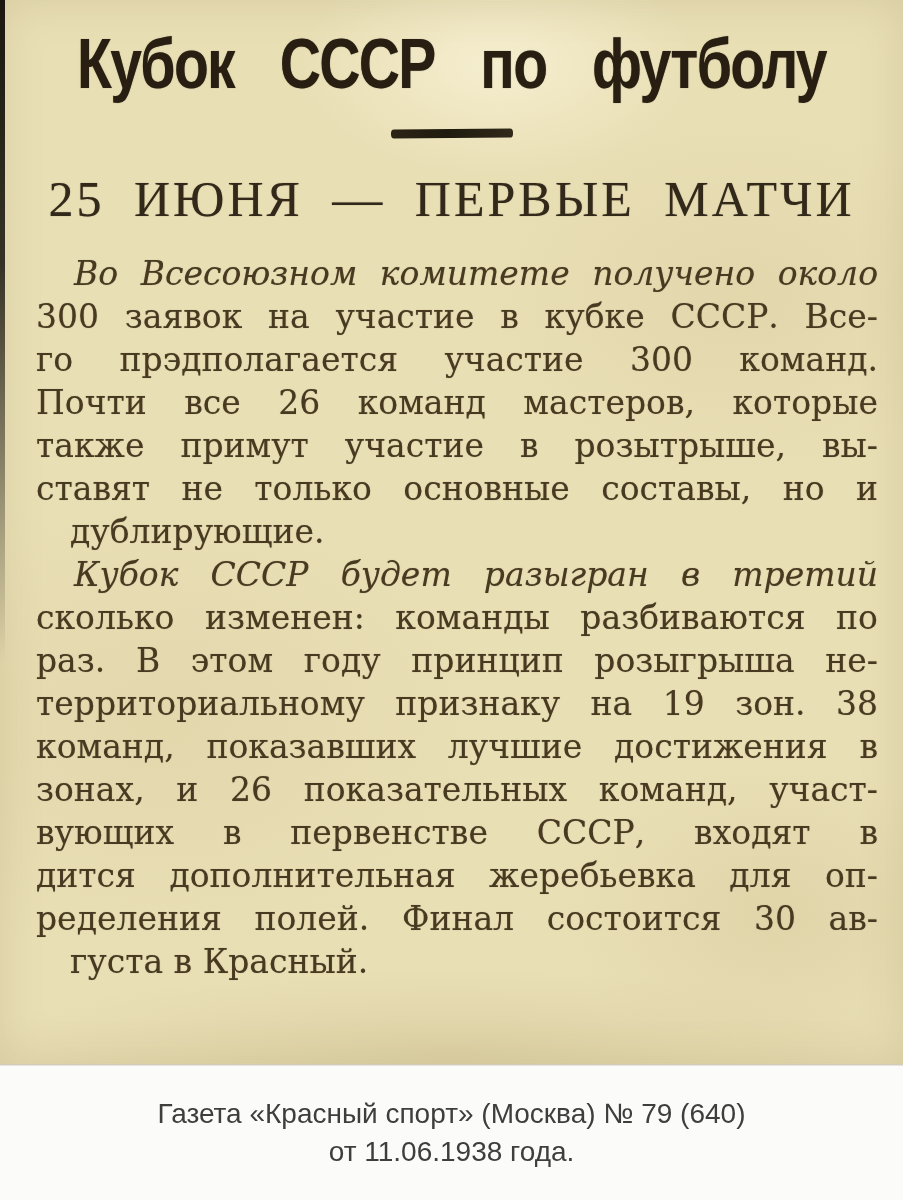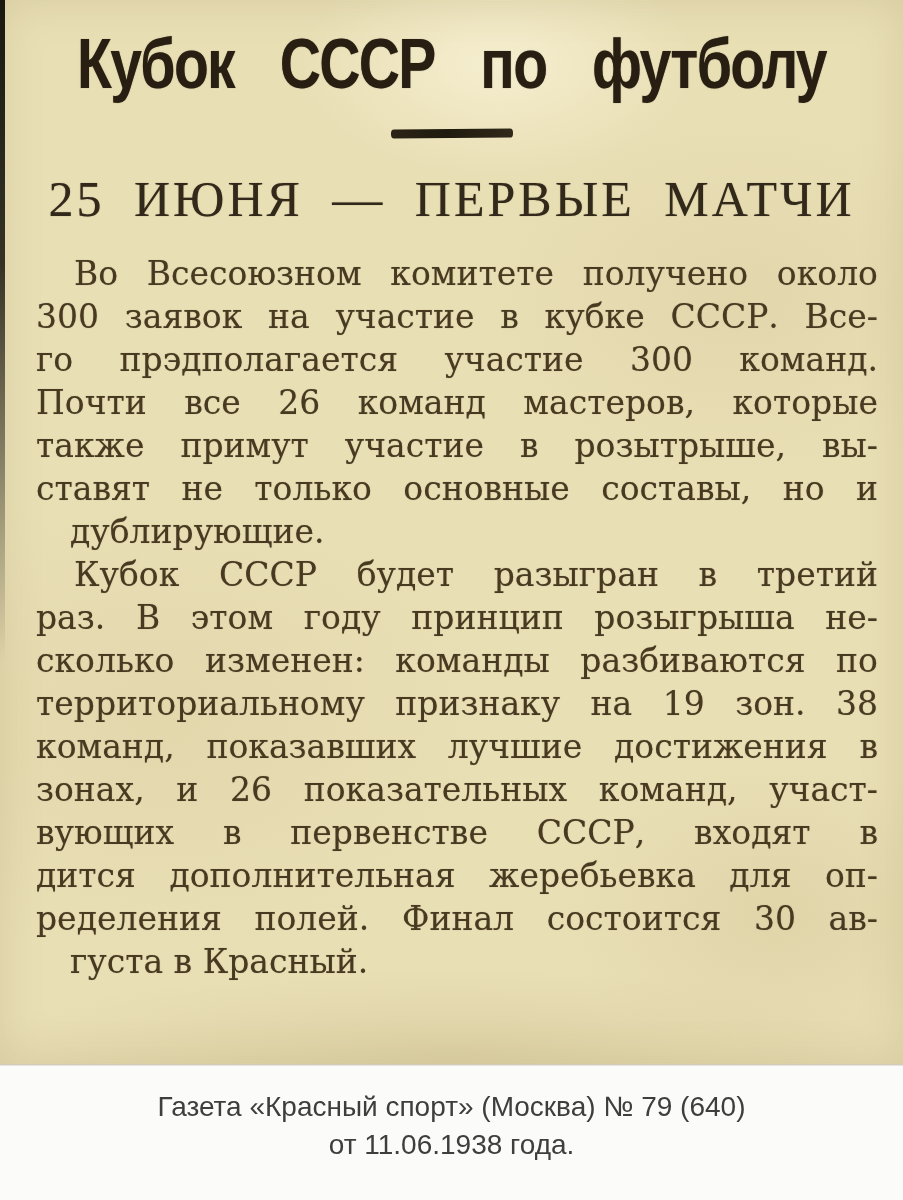--- a/index.html
+++ b/index.html
@@ -86,21 +86,21 @@
     font-size: 33px;
     line-height: 43px;
     color: #483a21;
     text-shadow: 0 0 1px rgba(72,58,33,0.42);
   }
   .bodyline {
     text-align: justify;
     text-align-last: justify;
     white-space: nowrap;
   }
-  .bodyline.indent { padding-left: 38px; }
+  .bodyline.indent { padding-left: 38px; font-style: italic; }
   .bodyline.last {
     text-align: center;
     text-align-last: left;
     margin-left: 34px;
   }
   
   .caption {
     position: absolute;
     top: 1065px; left: 0;
     width: 903px; height: 135px;
@@ -108,21 +108,21 @@
     border-top: 1px solid #e6e4da;
   }
   .caption-line {
     width: 903px;
     text-align: center;
     font-family: "Liberation Sans", "DejaVu Sans", sans-serif;
     font-size: 28px;
     line-height: 38px;
     color: #3e3e3e;
   }
-  .caption-line.first { margin-top: 22px; text-align: center; }
+  .caption-line.first { margin-top: 29px; text-align: center; }
 </style>
 </head>
 <body>
 
 <div class="page">
 
   <div class="clipping">
     <div class="scan-edge"></div>
 
     <div class="headline">Кубок СССР по футболу</div>
@@ -138,22 +138,22 @@
         <div class="bodyline">300 заявок на участие в кубке СССР. Все-</div>
         <div class="bodyline">го прэдполагается участие 300 команд.</div>
         <div class="bodyline">Почти все 26 команд мастеров, которые</div>
         <div class="bodyline">также примут участие в розытрыше, вы-</div>
         <div class="bodyline">ставят не только основные составы, но и</div>
         <div class="bodyline last">дублирующие.</div>
       </div>
 
       <div>
         <div class="bodyline indent">Кубок СССР будет разыгран в третий</div>
+        <div class="bodyline">сколько изменен: команды разбиваются по</div>
         <div class="bodyline">раз. В этом году принцип розыгрыша не-</div>
-        <div class="bodyline">сколько изменен: команды разбиваются по</div>
         <div class="bodyline">территориальному признаку на 19 зон. 38</div>
         <div class="bodyline">команд, показавших лучшие достижения в</div>
         <div class="bodyline">зонах, и 26 показательных команд, участ-</div>
         <div class="bodyline">вующих в первенстве СССР, входят в</div>
         <div class="bodyline">дится дополнительная жеребьевка для оп-</div>
         <div class="bodyline">ределения полей. Финал состоится 30 ав-</div>
         <div class="bodyline last">густа в Красный.</div>
       </div>
 
     </div>

